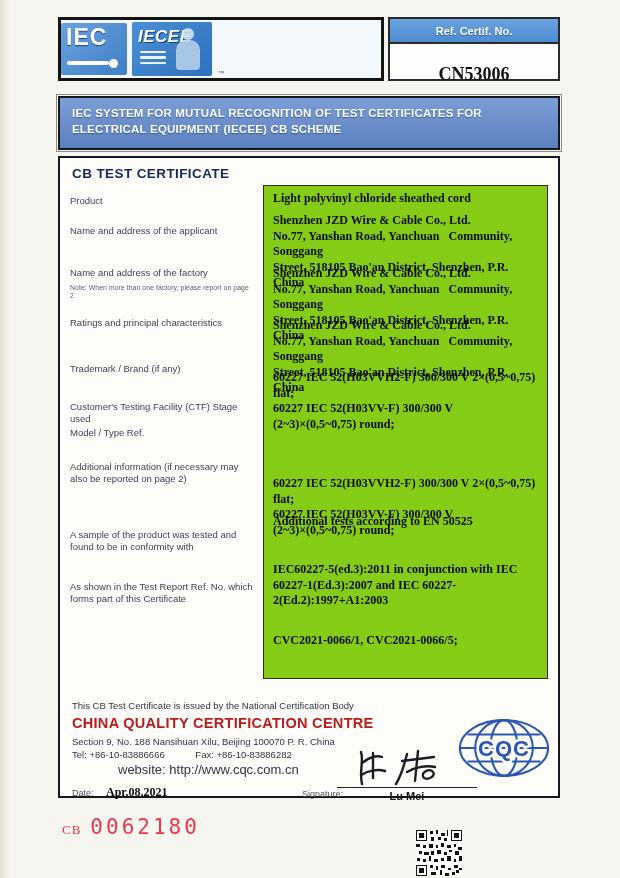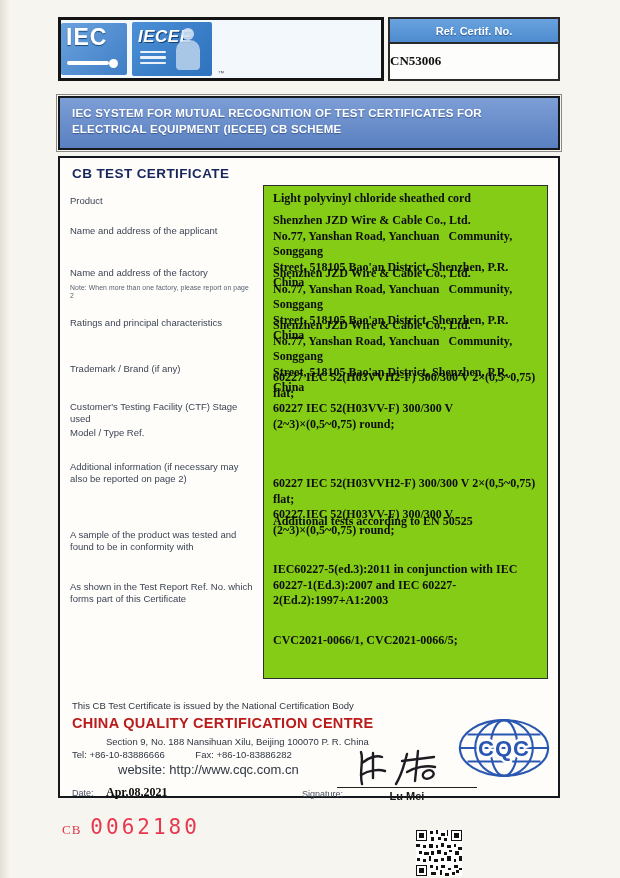--- a/index.html
+++ b/index.html
@@ -63,22 +63,22 @@
     position:absolute; left:388px; top:17px; width:172px; height:64px;
     border:2px solid #2a2a2a; background:#fdfdfb;
   }
   .ref-box-header {
     height:25px; background:linear-gradient(#69a2de,#4e8cd0);
     border-bottom:2px solid #2a2a2a;
     color:#fff; font-weight:bold; font-size:11px; text-align:center; line-height:24px;
     text-shadow:0 1px 1px #2c5d95;
   }
   .ref-box-value {
-    margin-top:9px;
-    font-family:"Liberation Serif", serif; font-size:13px; font-weight:600; color:#111;
+    text-align:center; margin-top:20px;
+    font-family:"Liberation Serif", serif; font-size:18px; font-weight:600; color:#111;
   }
 
   
   .banner {
     position:absolute; left:58px; top:96px; width:502px; height:54px;
     border:2px solid #15181c; outline:1px solid #8a8a86; outline-offset:1px;
     background:linear-gradient(#7d9ed6,#5a80c0);
     color:#fff; font-weight:bold; font-size:11.5px; line-height:1.4;
     padding:7px 12px; text-shadow:0 1px 1px #3a5a92; letter-spacing:.2px;
   }
@@ -107,21 +107,21 @@
   .lp0{padding-top:10px} .lp1{padding-top:16px} .lp2{padding-top:8px} .lp3{padding-top:6px}
   .lp4{padding-top:2px}  .lp5{padding-top:4px}  .lp6{padding-top:2px} .lp7{padding-top:6px}
   .lp8{padding-top:2px}  .lp9{padding-top:22px} .lp10{padding-top:6px}
   .vp0{padding-top:5px} .vp1{padding-top:3px} .vp2{padding-top:4px} .vp3{padding-top:4px}
   .vp4{padding-top:2px} .vp9{padding-top:2px} .vp10{padding-top:5px}
   .field-note { font-size:6.8px; color:#555e6e; margin-top:5px; letter-spacing:.1px; }
 
   
   .issued-line { position:absolute; left:12px; top:542px; font-size:9.5px; color:#2f3642; }
   .ncb-name { position:absolute; left:12px; top:557px; font-size:14.5px; font-weight:bold; color:#b91c1c; letter-spacing:.3px; }
-  .ncb-addr { position:absolute; left:12px; top:578px; font-size:9.5px; color:#2f3642;margin-left:34px; }
+  .ncb-addr { position:absolute; left:12px; top:578px; font-size:9.5px; color:#2f3642; }
   .ncb-telfax { position:absolute; left:12px; top:591px; font-size:9.5px; color:#2f3642; }
   .ncb-telfax .fax { margin-left:28px; }
   .ncb-web { position:absolute; left:12px; top:604px; font-size:13px; color:#2f3642;margin-left:46px; }
 
   .date-label { position:absolute; left:12px; top:630px; font-size:9px; color:#4a5161; }
   .date-value { position:absolute; left:46px; top:627px; font-family:"Liberation Serif", serif; font-size:12px; font-weight:600; color:#0d0d0d; }
 
   .sig-label { position:absolute; left:242px; top:631px; font-size:9px; color:#4a5161; }
   .sig-svg { position:absolute; left:292px; top:590px; }
   .sig-line { position:absolute; left:277px; top:629px; width:140px; border-top:1.5px solid #222; }

